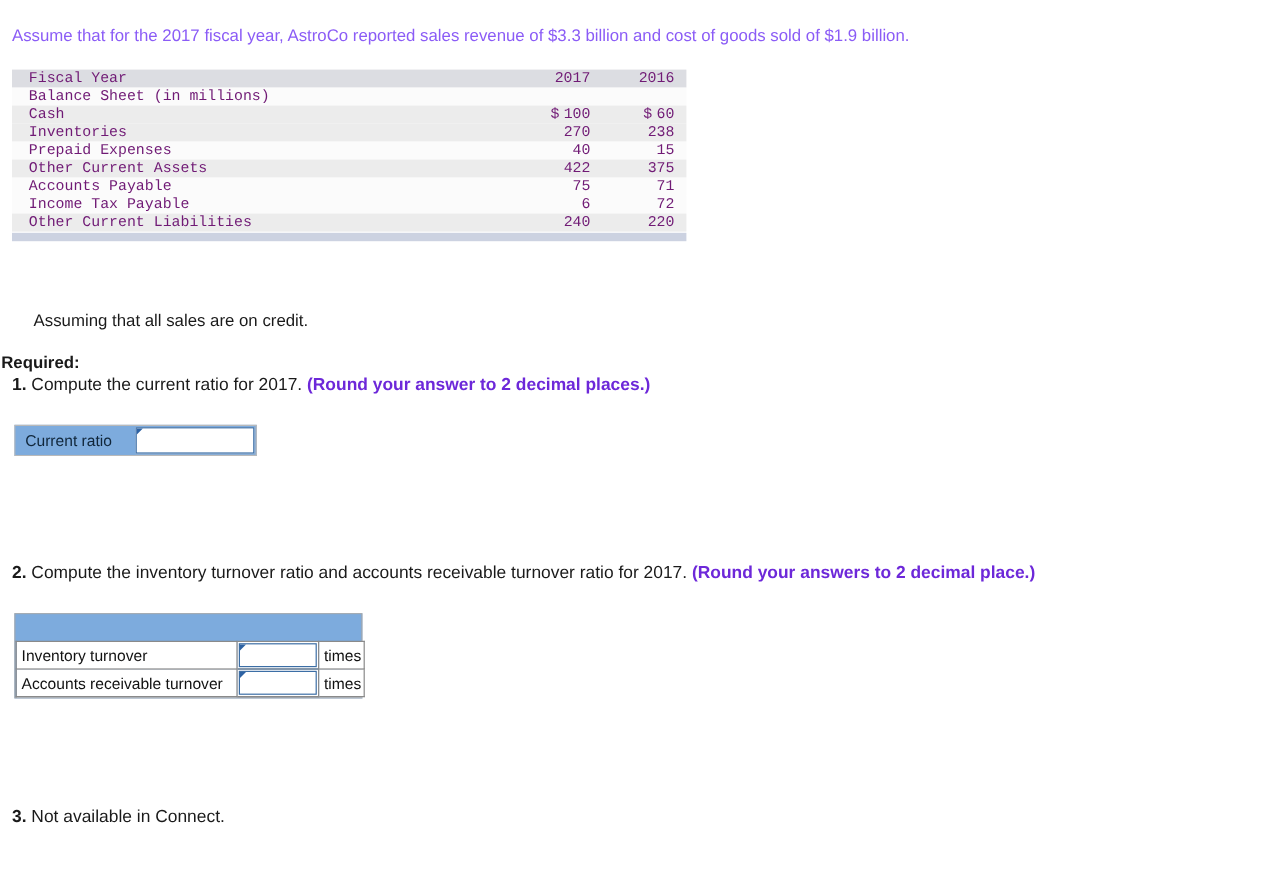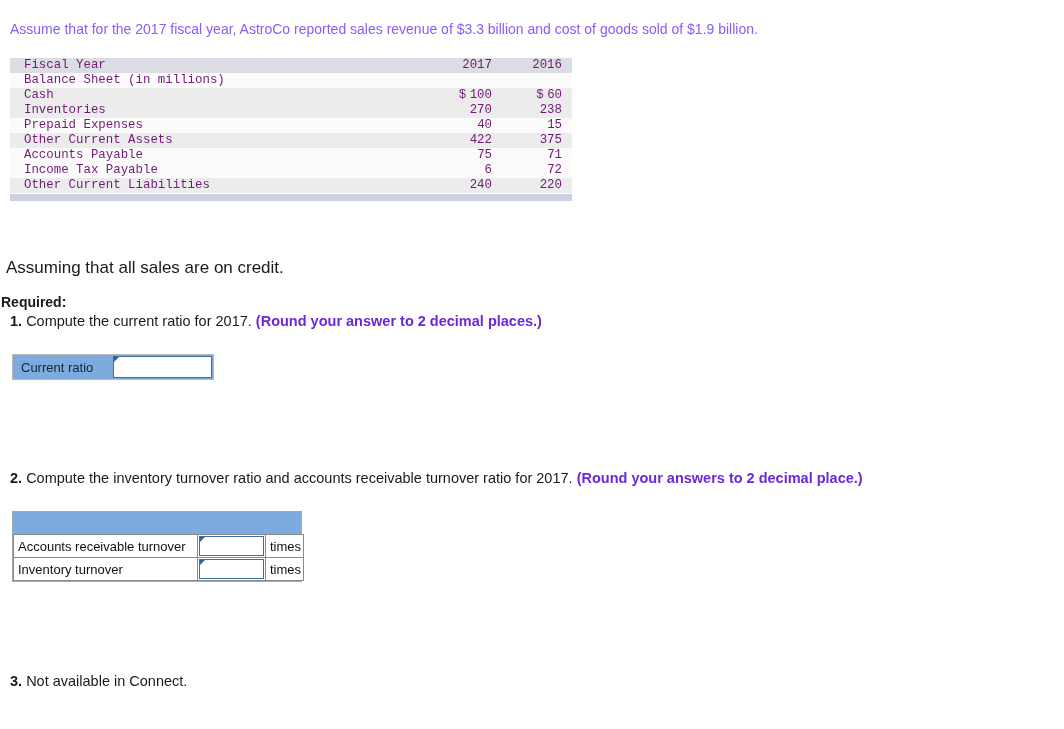--- a/index.html
+++ b/index.html
@@ -70,23 +70,23 @@
   }
   .dollar {
     display: inline-block;
     width: 11px;
     text-align: left;
   }
 
   
   .assuming {
     position: absolute;
-    left: 6px;
+    left: 28px;
     top: 258px;
-    font-size: 17px;
+    font-size: 14px;
     line-height: 19px;
   }
   .required-lbl {
     position: absolute;
     left: 1px;
     top: 294px;
     font-size: 14px;
     font-weight: bold;
   }
   .q1 {
@@ -321,37 +321,37 @@
   <span class="qnum">2.</span>
   <span>Compute the inventory turnover ratio and accounts receivable turnover ratio for 2017.</span>
   <span class="round">(Round your answers to 2 decimal place.)</span>
 </div>
 
 <div class="ans2">
   <div class="hdrrow"></div>
   <table>
     <tbody>
       <tr>
+        <td class="name">Inventory turnover</td>
+        <td class="inp">
+          <div class="inner-input">
+            <input type="text" value="" style="">
+          </div>
+        </td>
+        <td class="unit">times</td>
+      </tr>
+      <tr>
         <td class="name">Accounts receivable turnover</td>
         <td class="inp">
           <div class="inner-input">
             <input type="text" value="" style="">
           </div>
         </td>
         <td class="unit">times</td>
       </tr>
-      <tr>
-        <td class="name">Inventory turnover</td>
-        <td class="inp">
-          <div class="inner-input">
-            <input type="text" value="" style="">
-          </div>
-        </td>
-        <td class="unit">times</td>
-      </tr>
     </tbody>
   </table>
 </div>
 
 <div class="q3">
   <span class="qnum">3.</span>
   <span>Not available in Connect.</span>
 </div>
 
 </body></html>

